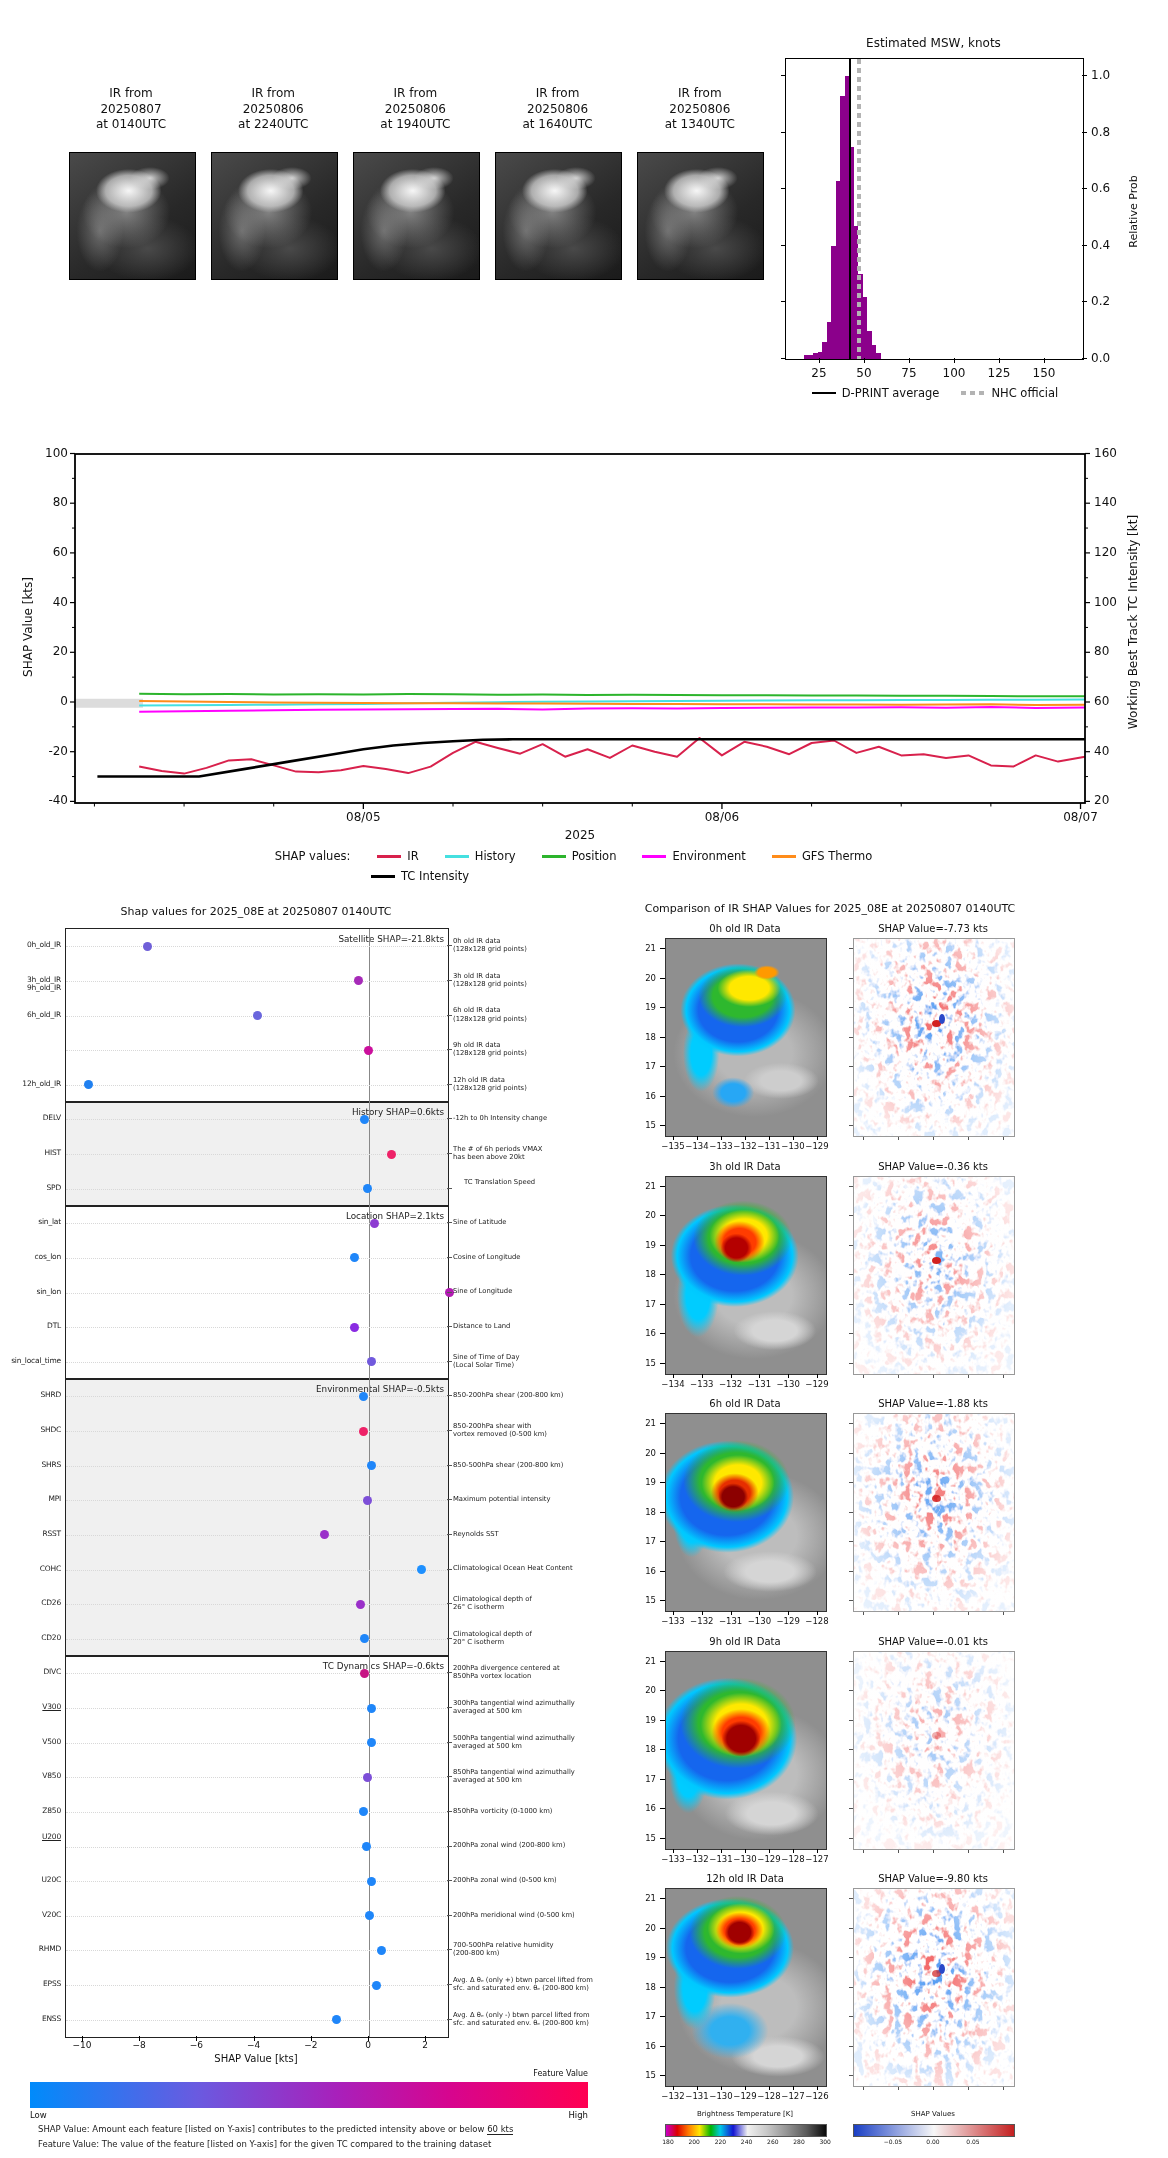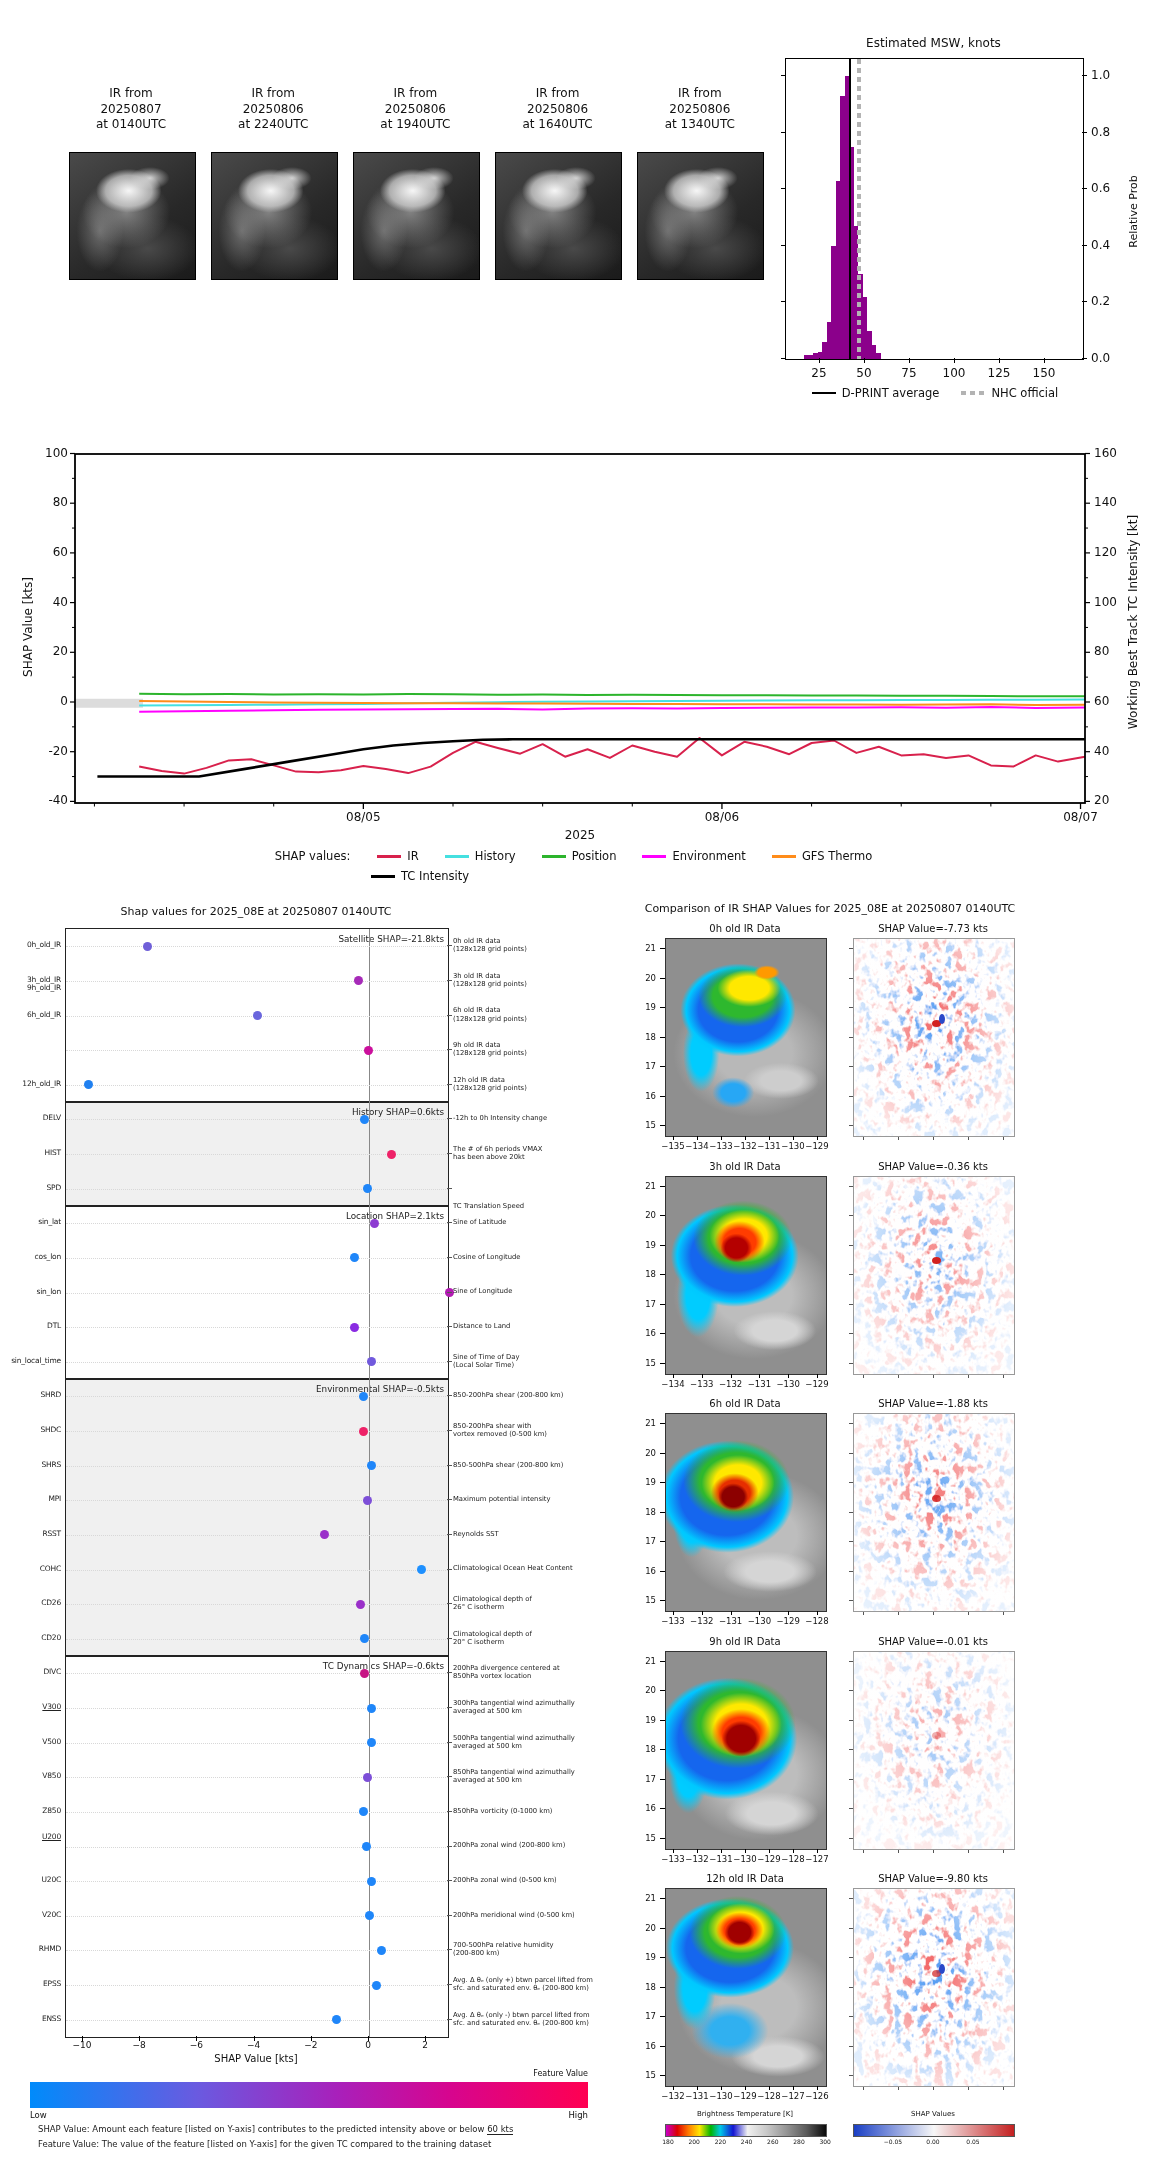--- a/index.html
+++ b/index.html
@@ -407,21 +407,21 @@
 (128x128 grid points)</div>
       <div class="abs" style="left: 447px; top: 1083.81px; width: 5px; height: 1px; background: rgb(85, 85, 85);"></div>
       <div class="abs rowlab" style="top: 1113.44px;">DELV</div>
       <div class="abs desc" style="top: 1109.44px;">-12h to 0h Intensity change</div>
       <div class="abs" style="left: 447px; top: 1118.44px; width: 5px; height: 1px; background: rgb(85, 85, 85);"></div>
       <div class="abs rowlab" style="top: 1148.06px;">HIST</div>
       <div class="abs desc" style="top: 1144.06px;">The # of 6h periods VMAX
 has been above 20kt</div>
       <div class="abs" style="left: 447px; top: 1153.06px; width: 5px; height: 1px; background: rgb(85, 85, 85);"></div>
       <div class="abs rowlab" style="top: 1182.69px;">SPD</div>
-      <div class="abs desc" style="top: 1197px;">TC Translation Speed</div>
+      <div class="abs desc" style="top: 1173px; margin-left: 11px;">TC Translation Speed</div>
       <div class="abs" style="left: 447px; top: 1187.69px; width: 5px; height: 1px; background: rgb(85, 85, 85);"></div>
       <div class="abs rowlab" style="top: 1217.31px;">sin_lat</div>
       <div class="abs desc" style="top: 1213.31px;">Sine of Latitude</div>
       <div class="abs" style="left: 447px; top: 1222.31px; width: 5px; height: 1px; background: rgb(85, 85, 85);"></div>
       <div class="abs rowlab" style="top: 1251.94px;">cos_lon</div>
       <div class="abs desc" style="top: 1247.94px;">Cosine of Longitude</div>
       <div class="abs" style="left: 447px; top: 1256.94px; width: 5px; height: 1px; background: rgb(85, 85, 85);"></div>
       <div class="abs rowlab" style="top: 1286.56px;">sin_lon</div>
       <div class="abs desc" style="top: 1282.56px;">Sine of Longitude</div>
       <div class="abs" style="left: 447px; top: 1291.56px; width: 5px; height: 1px; background: rgb(85, 85, 85);"></div>

